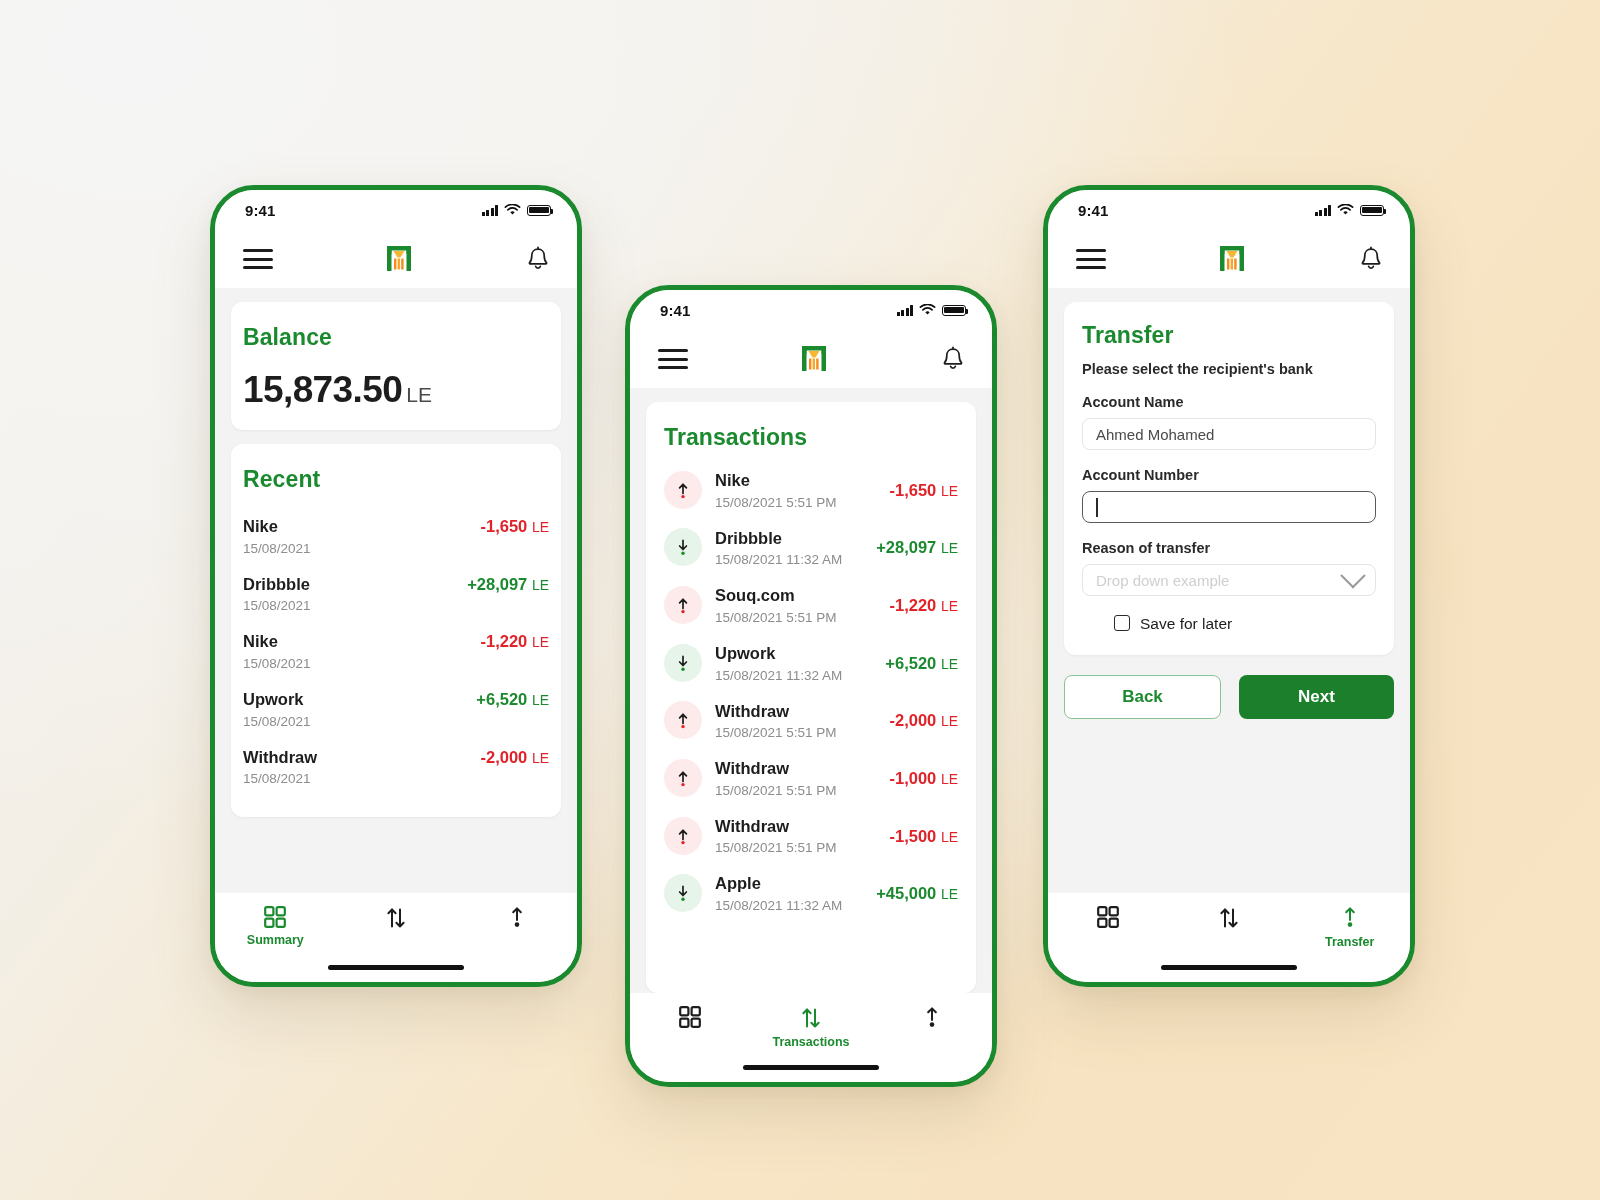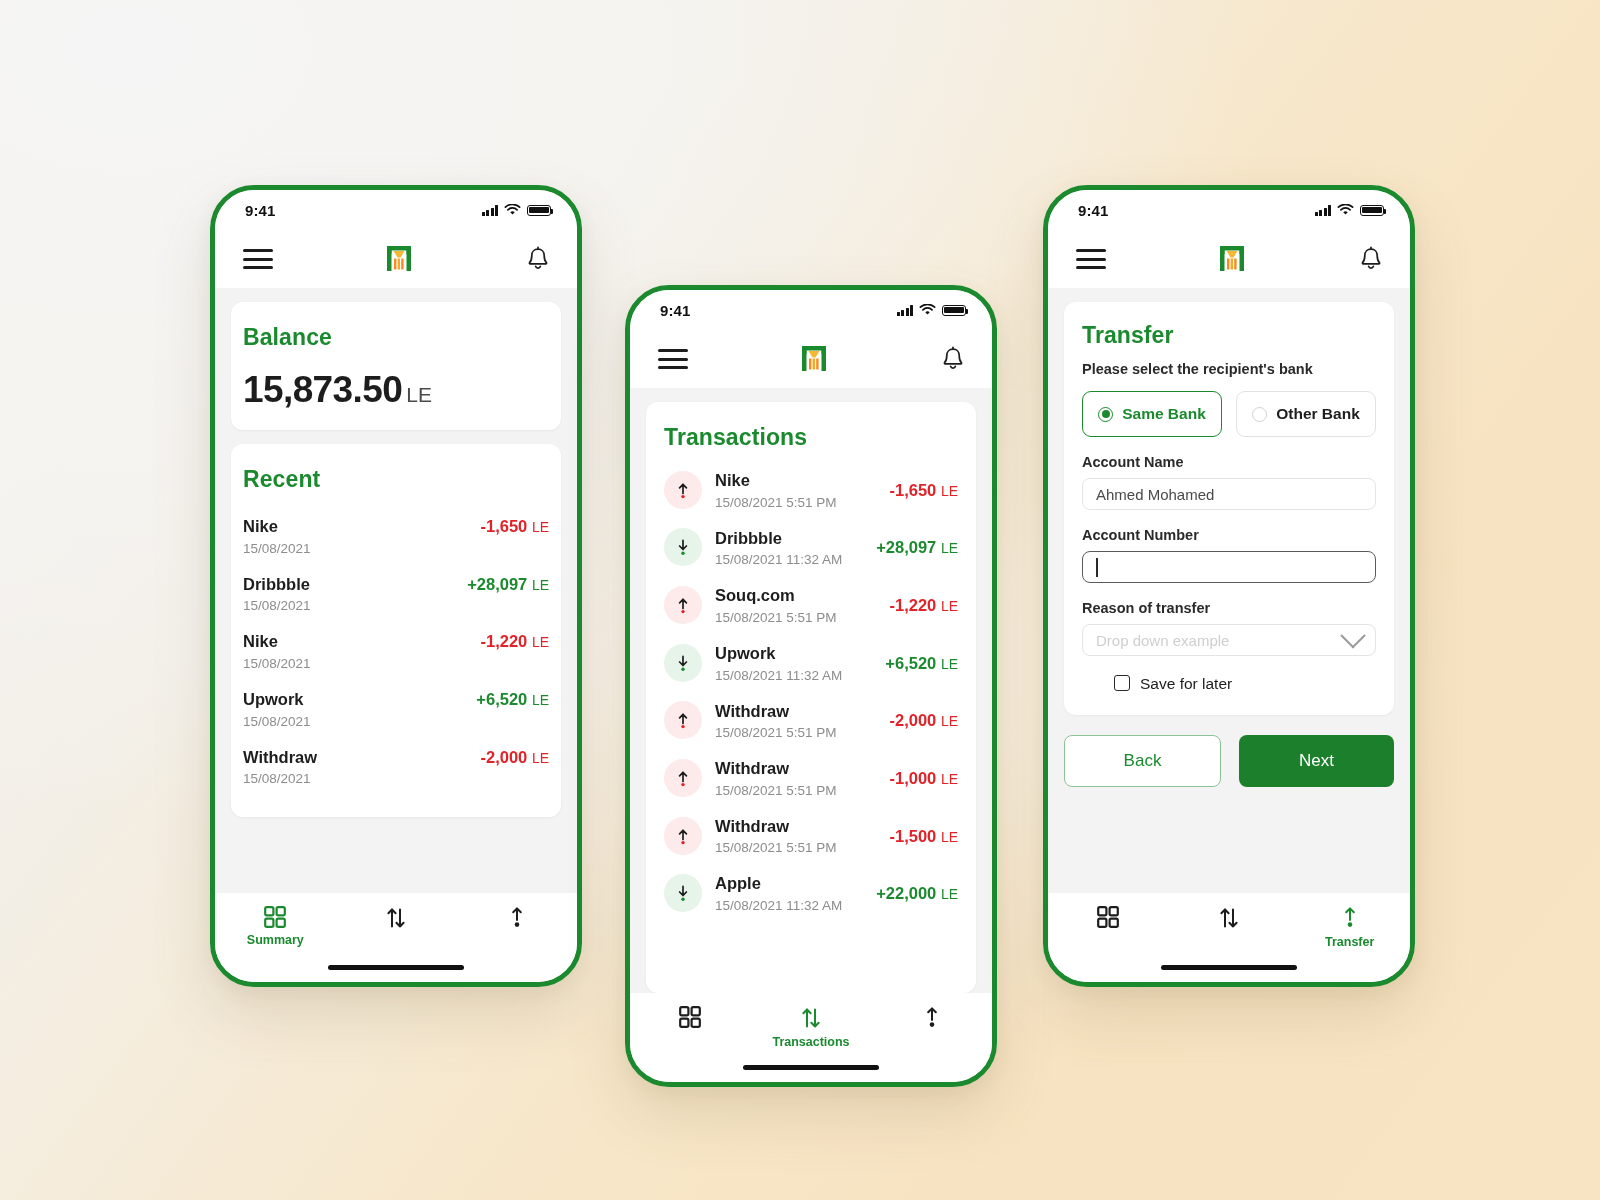--- a/index.html
+++ b/index.html
@@ -256,24 +256,24 @@
   }
   .checkrow { display: flex; align-items: flex-start; gap: 10px; margin-top: 19px; cursor: pointer; padding-left: 32px; }
   .checkbox {
     width: 16px; height: 16px; border: 1.8px solid #2a2a2a; border-radius: 3px; flex: 0 0 16px;
   }
   .checkrow span { font-size: 15.5px; color: #1d1d1d; }
 
   .btn-row { display: flex; gap: 18px; margin: 20px 16px 0; }
   .btn {
     flex: 1 1 0;
-    height: 52px;
+    height: 44px;
     border-radius: 8px;
     display: flex; align-items: center; justify-content: center;
-    font-size: 17px; font-weight: normal;
+    font-size: 17px; font-weight: bold;
     cursor: pointer;
   }
   .btn.secondary { background: #fff; border: 1.4px solid #8cc396; color: #1B8A2F; }
   .btn.primary   { background: #1B7F2B; color: #fff; }
 
   
   .bottombar {
     flex: 0 0 auto;
     background: #fff;
     padding: 12px 0 4px;
@@ -571,21 +571,21 @@
             <div class="tx-icon in">
               <svg width="22" height="24" viewBox="0 0 22 24">
                 <path d="M11 5.4v9.1M11 14.5l3.4-3.5M11 14.5 7.6 11" stroke="#1d1d1d" stroke-width="1.7" fill="none" stroke-linecap="round" stroke-linejoin="round"></path>
                 <circle cx="11" cy="18.2" r="1.7" fill="#1B8A2F"></circle>
               </svg>
             </div>
             <div class="tx-mid">
               <div class="tx-name">Apple</div>
               <div class="tx-date">15/08/2021 11:32 AM</div>
             </div>
-            <div class="amt pos"><span>+22,000</span> <span class="cur">LE</span></div>
+            <div class="amt pos"><span>+45,000</span> <span class="cur">LE</span></div>
           </div>
         </div>
     </div>
   </div>
 
   <div class="bottombar">
     <div class="navrow" id="nav-transactions">
         <div class="navitem">
           <svg width="24" height="24" viewBox="0 0 24 24">
             <rect x="2.2" y="2.2" width="8.2" height="8.2" rx="1.6" fill="none" stroke="#1d1d1d" stroke-width="2.2"></rect>
@@ -657,30 +657,20 @@
       <path d="M13 4.2V2.4" stroke="#1d1d1d" stroke-width="1.7" stroke-linecap="round"></path>
     </svg>
   </div>
 
   <div class="screen">
 
     <div class="form-card">
       <div class="card-title">Transfer</div>
       <div class="form-sub">Please select the recipient's bank</div>
 
-      <div class="bank-options" id="bank-options">
-          <div class="bank-opt selected">
-            <span class="radio"></span>
-            <span>Same Bank</span>
-          </div>
-          <div class="bank-opt">
-            <span class="radio"></span>
-            <span>Other Bank</span>
-          </div>
-        </div>
 
       <div class="field-label">Account Name</div>
       <div class="field">
         <span>Ahmed Mohamed</span>
       </div>
 
       <div class="field-label">Account Number</div>
       <div class="field focused">
         <span class="caret"></span>
         <span></span>

